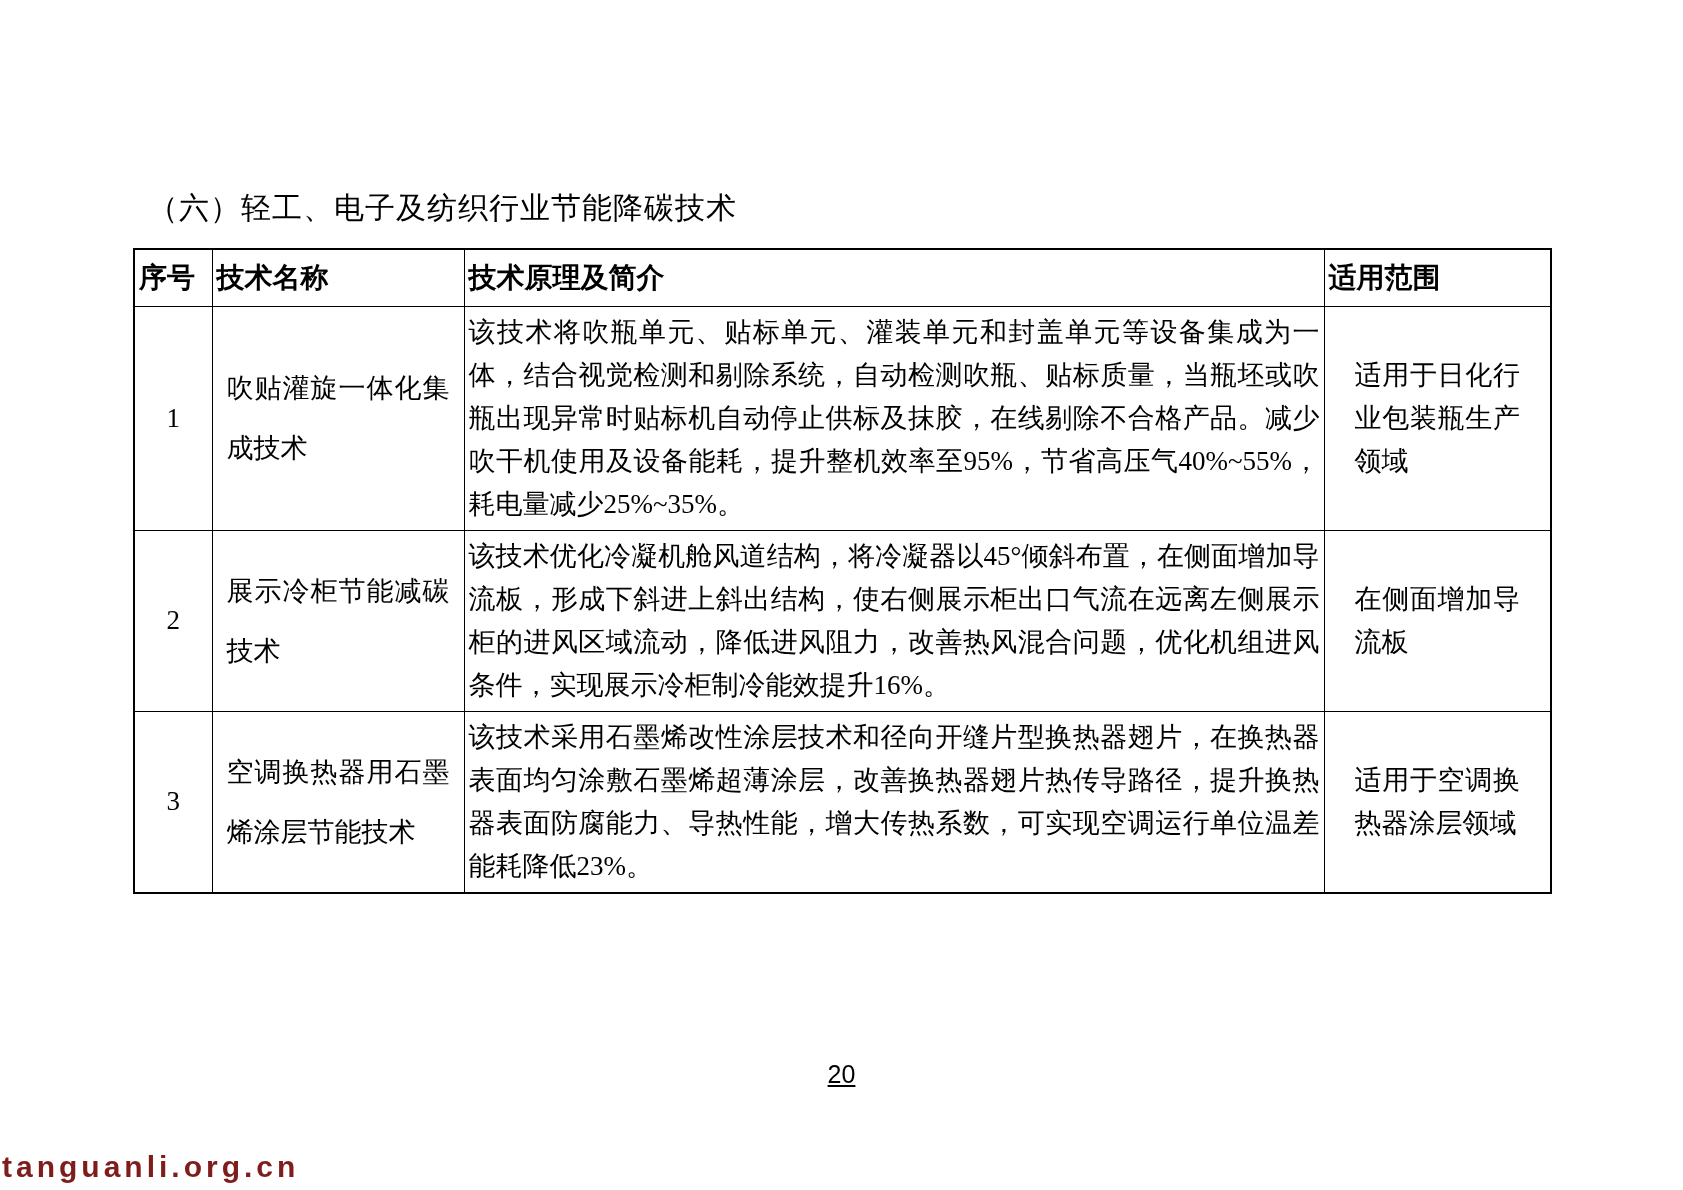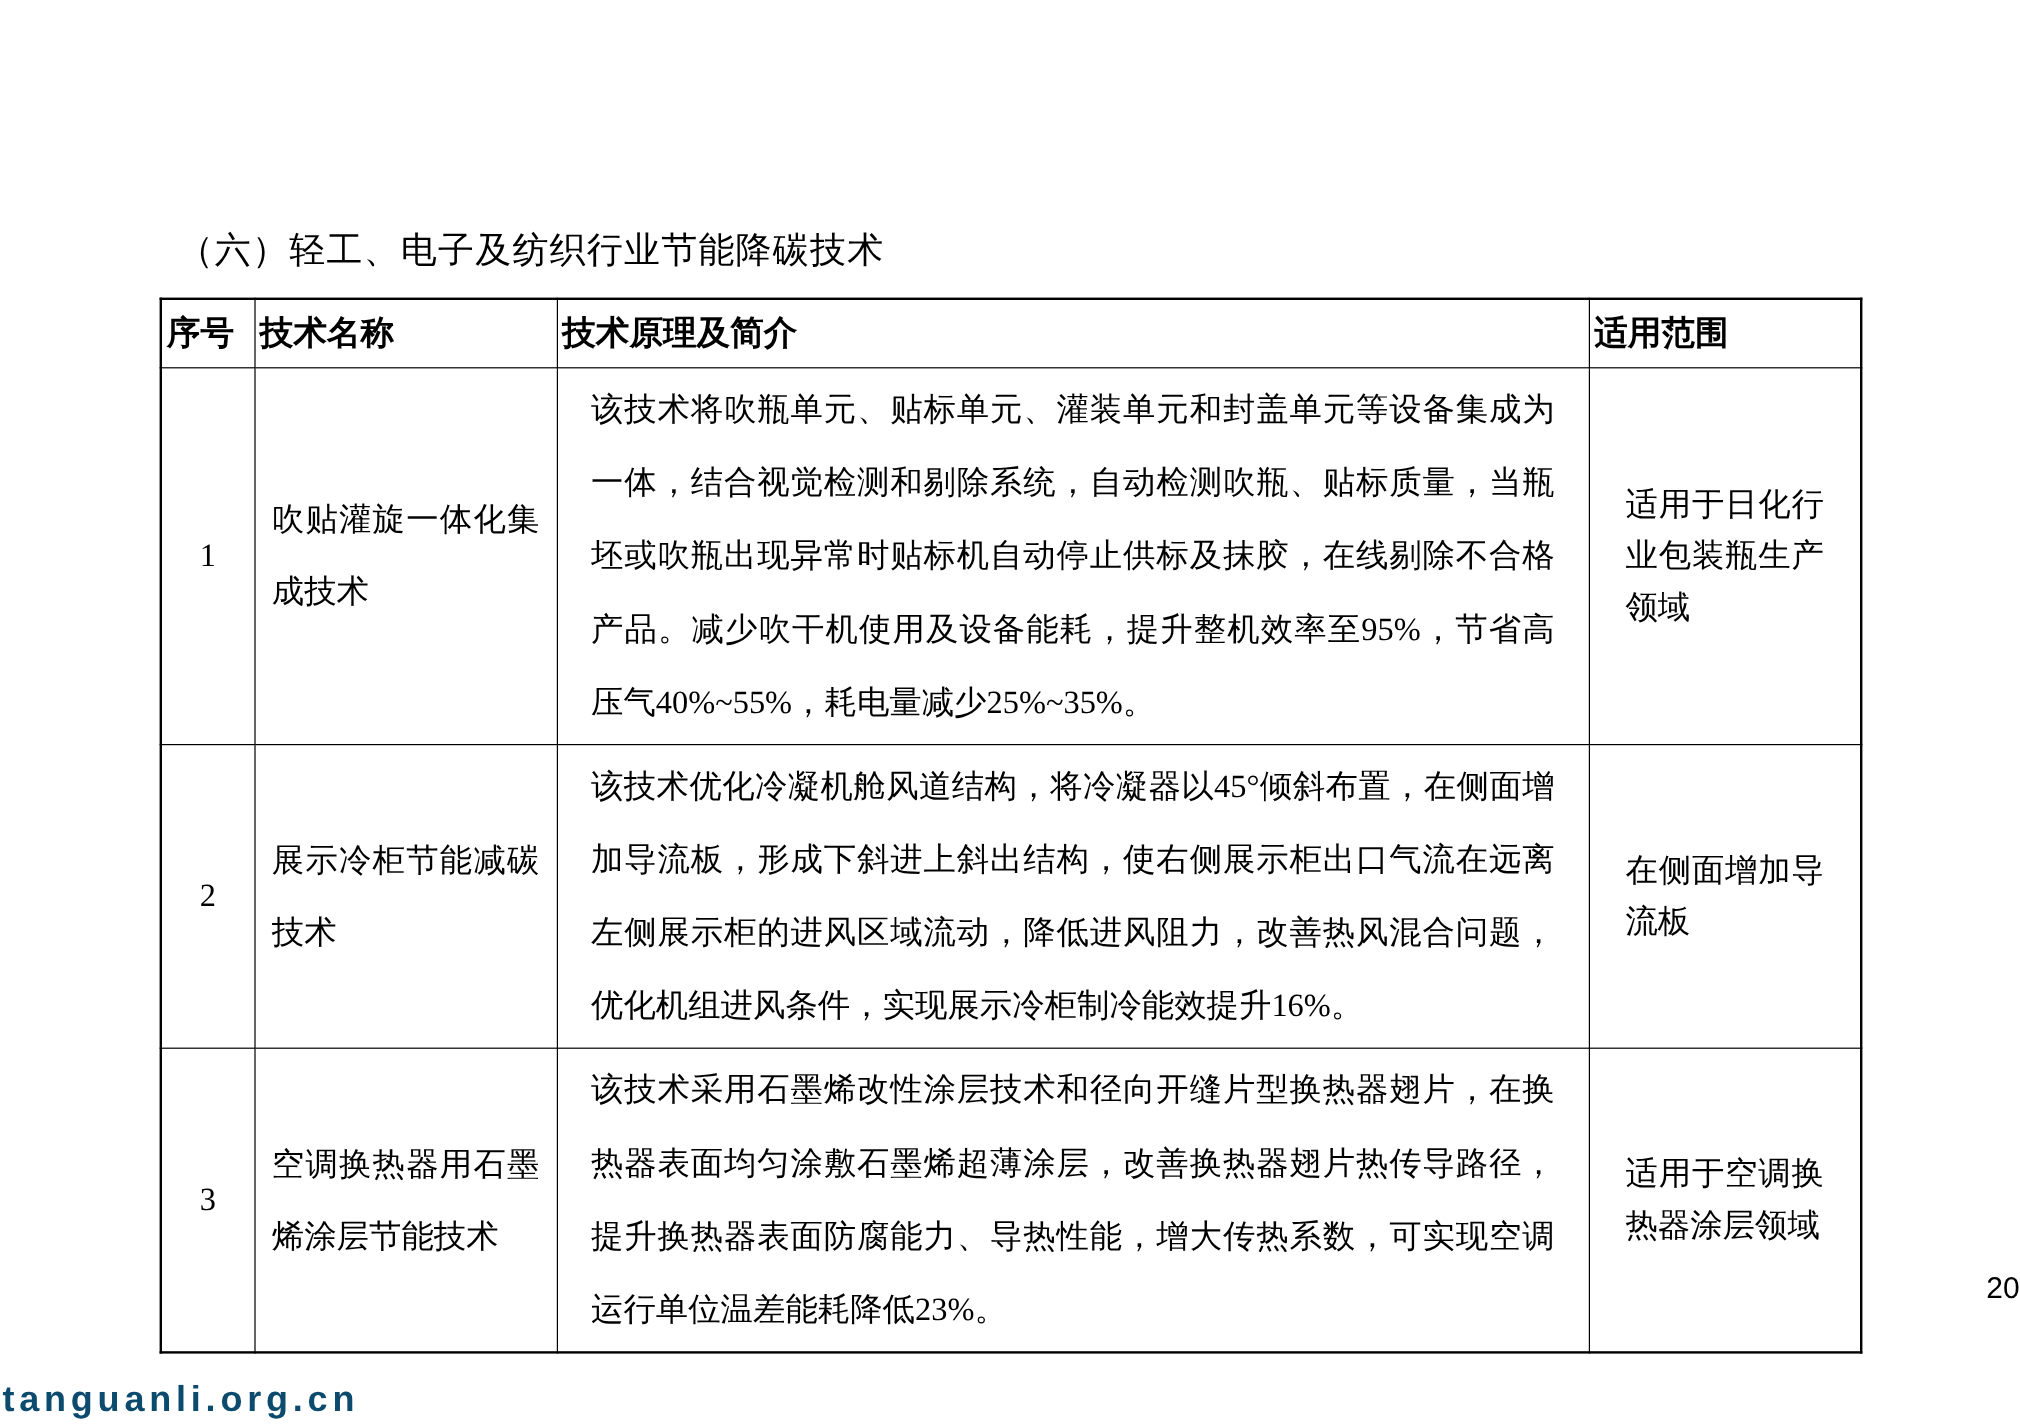--- a/index.html
+++ b/index.html
@@ -47,52 +47,53 @@
     text-align: center;
   }
   td.cell-name {
     padding: 0 14px;
     line-height: 60px;
     text-align: justify;
     text-align-last: left;
     font-family: Liberation Serif, serif;
   }
   td.cell-desc {
-    padding: 4px 28px;
-    line-height: 61px;
+    padding: 4px 4px;
+    line-height: 43px;
     text-align: justify;
     text-align-last: left;
   }
   td.cell-scope {
     padding: 0 30px;
     line-height: 43px;
     text-align: justify;
     text-align-last: left;
   }
   tr.row-1 { height: 218px; }
   tr.row-2 { height: 177px; }
   tr.row-3 { height: 172px; }
   .page-number {
     position: absolute;
     left: 0;
     right: 0;
     top: 1060px;
-    text-align: right;
+    text-align: center;
     font-family: "Liberation Sans", sans-serif;
     font-size: 25px;
+    text-decoration: underline;
   }
   .watermark {
     position: absolute;
     left: 2px;
     top: 1150px;
     font-family: "Liberation Sans", sans-serif;
     font-weight: bold;
     font-size: 30px;
     letter-spacing: 4px;
-    color: #0c4a6e;
+    color: #7f1d1d;
     white-space: nowrap;
   }
 </style>
 </head>
 <body>
 
 <div class="doc-title">（六）轻工、电子及纺织行业节能降碳技术</div>
 
 <table class="tech-table">
   <colgroup>

